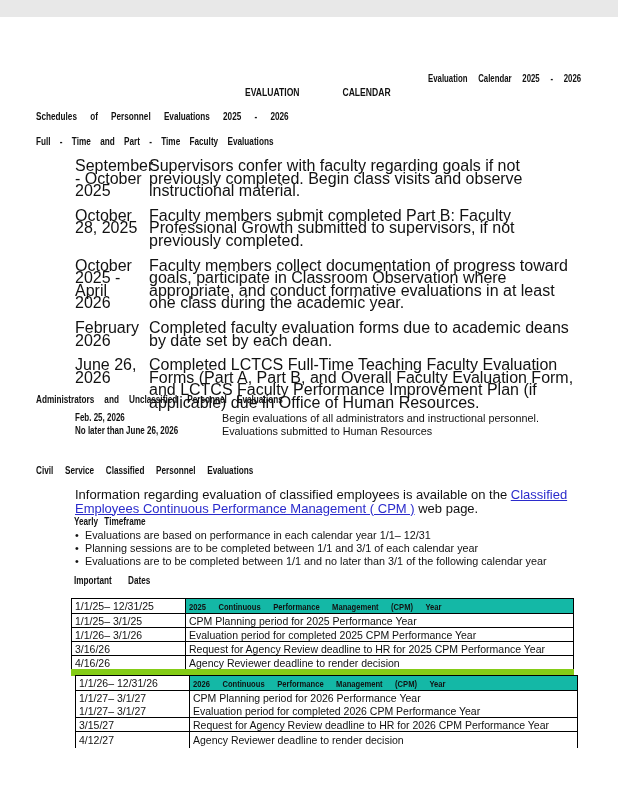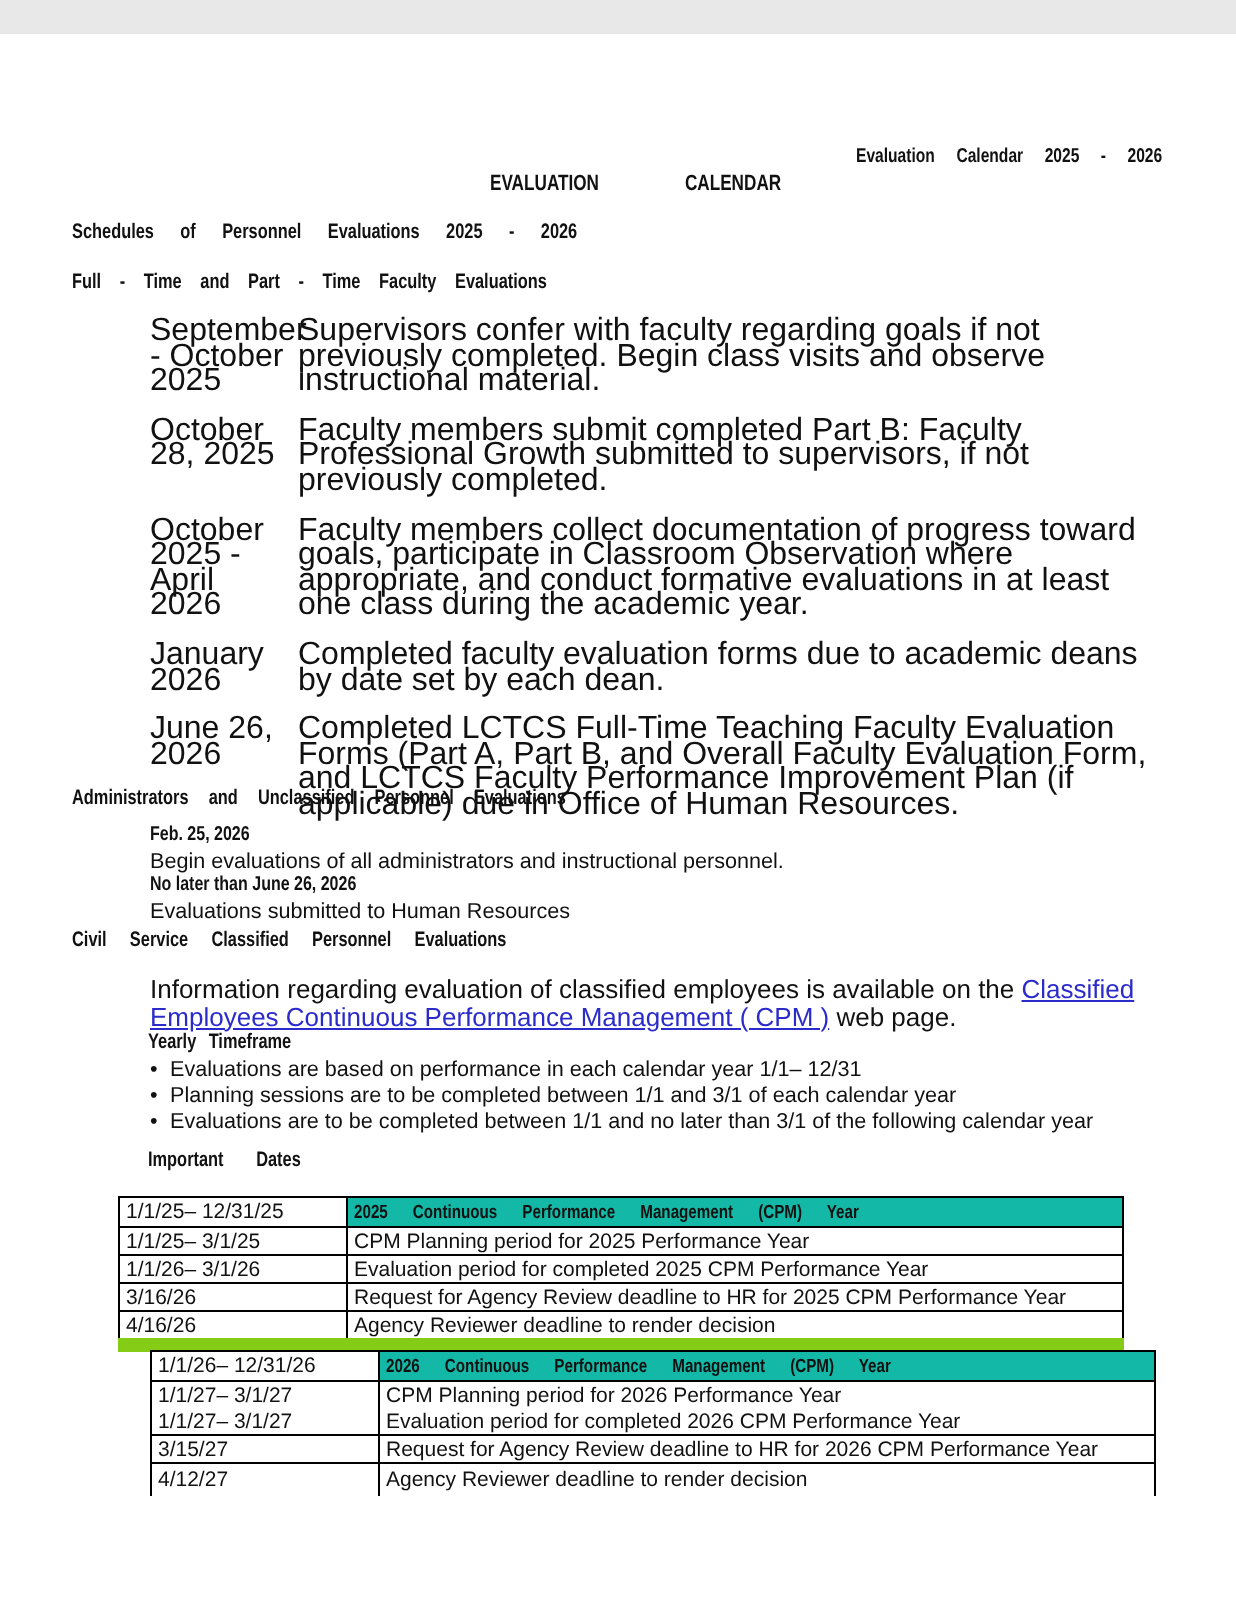--- a/index.html
+++ b/index.html
@@ -27,33 +27,33 @@
   .h-civil{top:447px; left:36px; word-spacing:12px;}
   .h-timeframe{top:498px; left:74px; font-size:10.5px; word-spacing:5px;}
   .h-important{top:557px; left:74px; font-size:10.5px; word-spacing:18px;}
 
   .sched-list{top:143px; left:75px; width:507px;}
   .sched-item{display:flex; margin-bottom:12px; font-size:16px; line-height:12.6px;}
   .sched-date{width:70px; flex:none; padding-right:4px;}
   .sched-text{flex:1;}
 
   .admin-list{top:395px; left:75px; width:520px; font-size:10.8px; line-height:12.6px;}
-  .admin-row{display:flex; white-space:nowrap;flex-direction:column;}
+  .admin-row{display:flex; white-space:nowrap;}
   .admin-date{width:147px; flex:none; font-size:10px;}
   .admin-text{flex:1;}
 
   .civil-info{top:471px; left:75px; width:507px; font-size:13px; line-height:13.5px;}
   .link{color:#2b2bcc; text-decoration:underline; cursor:pointer;}
 
   .bullets{top:512px; left:75px; width:512px; font-size:10.8px; line-height:13.2px;}
   .bullet-row{display:flex;}
   .bullet-dot{width:10px; flex:none;}
 
   table.cpm{border-collapse:collapse; table-layout:fixed; width:503px; font-size:10.5px;}
-  .t1{top:581px; left:59px;}
+  .t1{top:581px; left:71px;}
   .t2{top:658px; left:75px;}
   table.cpm td{
     padding:0 3px; height:13px; vertical-align:middle; white-space:nowrap; overflow:hidden;
     border-left:1px solid #000; border-right:1px solid #000;
   }
   table.cpm td.datecol{width:107px;}
   table.cpm tr{border-top:1px solid #000;}
   table.cpm tr.hdr td.labelcol{background:#14b8a6;}
   table.cpm tr.hdr td{height:14px;}
   table.cpm tr.hdr .cond-light{font-size:9.5px; word-spacing:13px; font-weight:bold;}
@@ -79,21 +79,21 @@
     </div>
     <div class="sched-item">
       <div class="sched-date">October 28, 2025</div>
       <div class="sched-text">Faculty members submit completed Part B: Faculty Professional Growth submitted to supervisors, if not previously completed.</div>
     </div>
     <div class="sched-item">
       <div class="sched-date">October 2025 - April 2026</div>
       <div class="sched-text">Faculty members collect documentation of progress toward goals, participate in Classroom Observation where appropriate, and conduct formative evaluations in at least one class during the academic year.</div>
     </div>
     <div class="sched-item">
-      <div class="sched-date">January 2026</div>
+      <div class="sched-date">February 2026</div>
       <div class="sched-text">Completed faculty evaluation forms due to academic deans by date set by each dean.</div>
     </div>
     <div class="sched-item">
       <div class="sched-date">June 26, 2026</div>
       <div class="sched-text">Completed LCTCS Full-Time Teaching Faculty Evaluation Forms (Part A, Part B, and Overall Faculty Evaluation Form, and LCTCS Faculty Performance Improvement Plan (if applicable) due in Office of Human Resources.</div>
     </div>
   </div>
 
   <span class="abs sec-heading h-admin cond">Administrators and Unclassified Personnel Evaluations</span>
 

